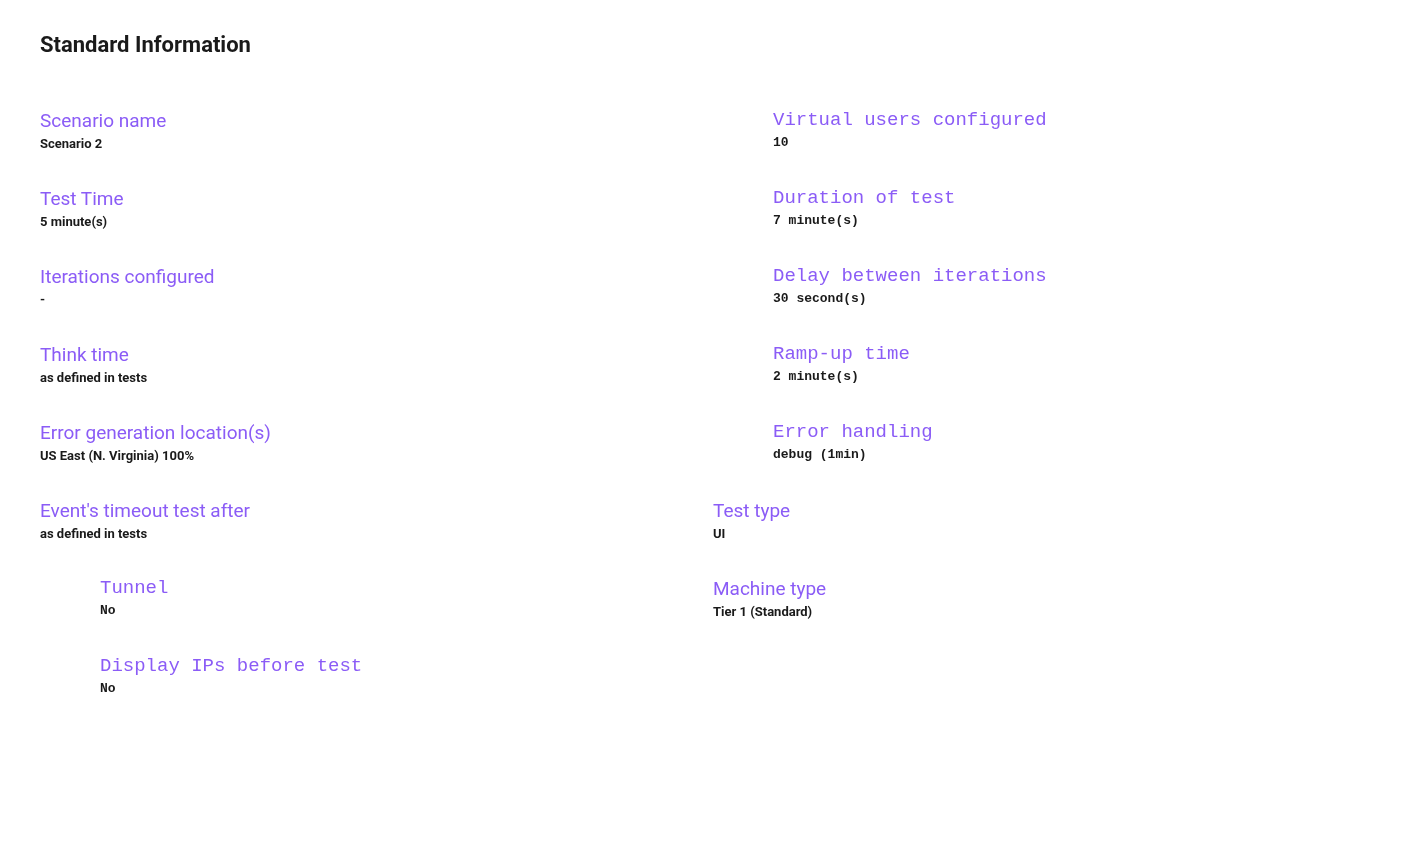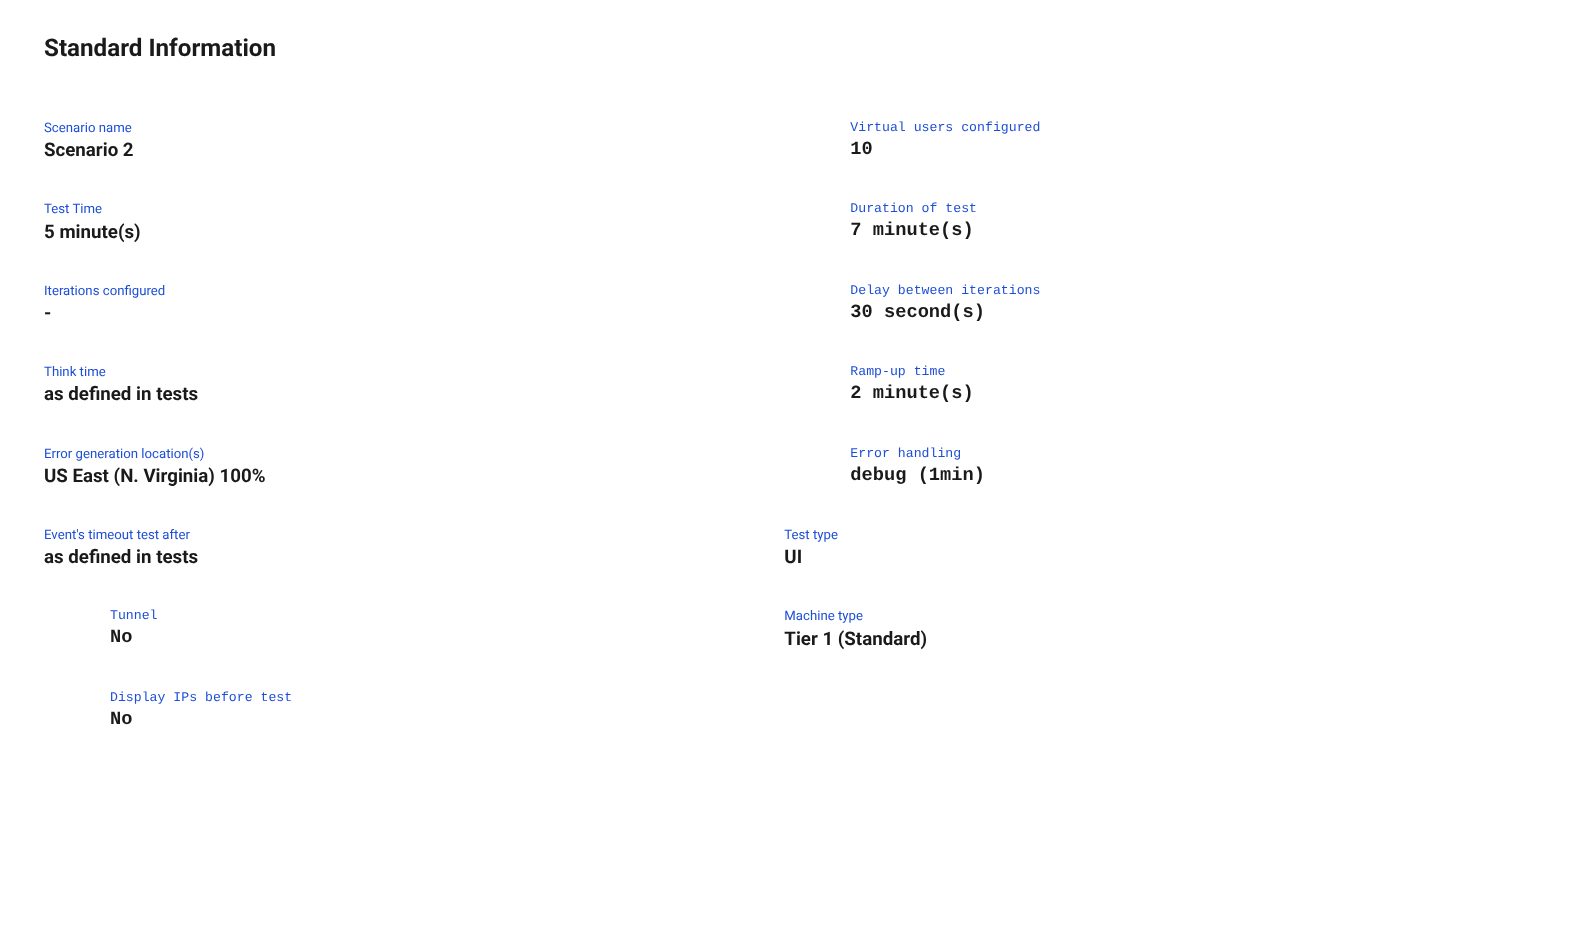--- a/index.html
+++ b/index.html
@@ -34,28 +34,28 @@
       padding-right: 60px;
     }
 
     .info-item.right {
       padding-right: 0;
       padding-left: 60px;
       font-family: Liberation Mono, monospace;
     }
 
     .info-label {
-      font-size: 12px;
-      color: #1d4ed8;
+      font-size: 19px;
+      color: #8b5cf6;
       font-weight: 400;
       margin-bottom: 4px;
     }
 
     .info-value {
-      font-size: 17px;
+      font-size: 13px;
       font-weight: 700;
       color: #1a1a1a;
     }
   </style>
 </head>
 <body>
 
 <h1 class="page-title">Standard Information</h1>
 
 <div class="info-grid" id="info-grid">

